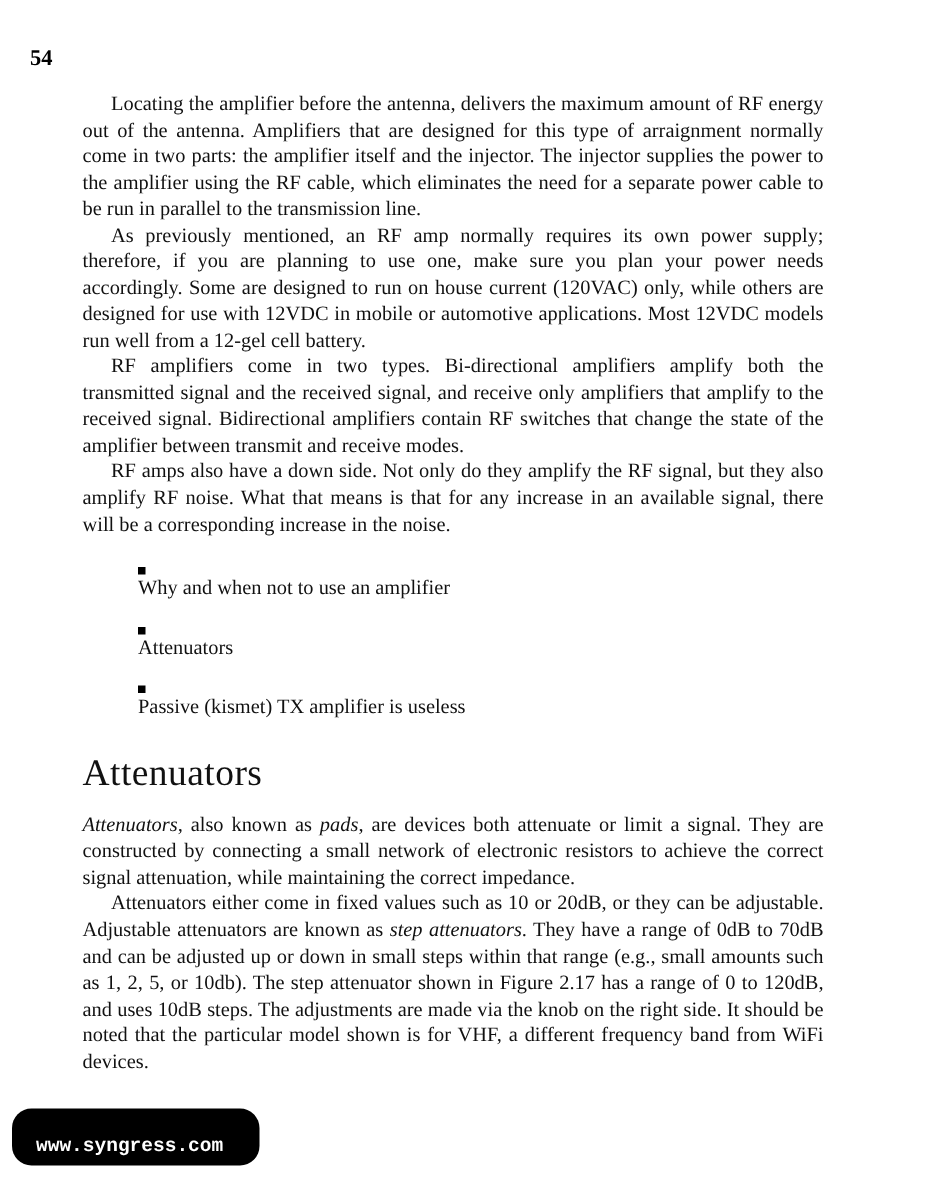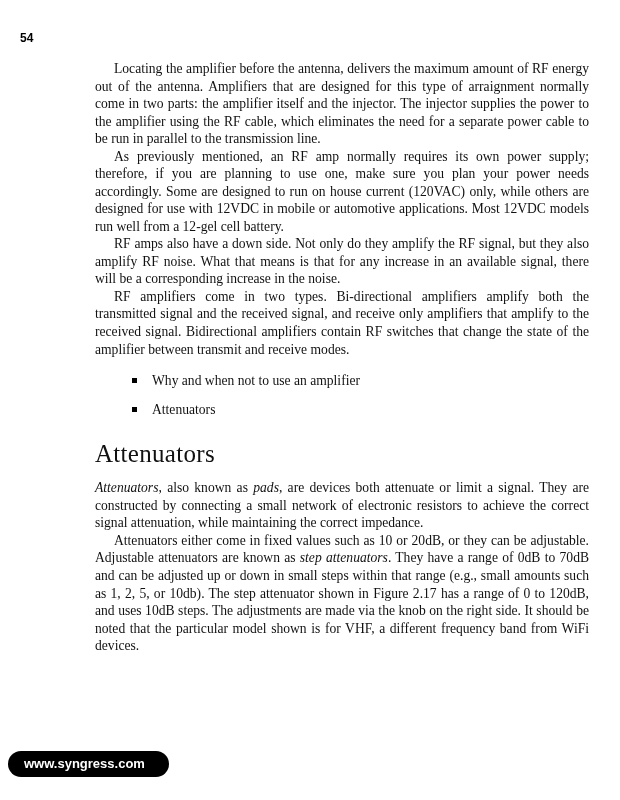--- a/index.html
+++ b/index.html
@@ -10,50 +10,50 @@
     background: #ffffff;
     overflow: hidden;
     font-family: "Liberation Serif", serif;
     color: #111111;
   }
   .running-header {
     position: absolute;
     top: 31px;
     left: 20px;
     right: 30px;
-    font-family: Liberation Sans, sans-serif;
+    font-family: Liberation Serif, serif;
     font-weight: bold;
-    font-size: 12px;
+    font-size: 15px;
     color: #000000;
     display: flex;
   }
   .running-header .page-num { width: 38px; }
   .body-text {
     position: absolute;
     top: 60px;
     left: 55px;
     width: 494px;
     font-size: 13.6px;
     line-height: 1.29;
     text-align: justify;
-    margin-left: 40px;
   }
   .para { margin: 0; }
   .para.indent { text-indent: 19px; }
   em { font-style: italic; }
   ul.bullets {
     list-style: none;
     margin: 14px 0 6px 0;
     padding: 0 0 0 37px;
   }
   ul.bullets li {
     display: flex;
     align-items: flex-start;
     margin-bottom: 11px;
     text-align: left;
+    flex-direction: column;
   }
   ul.bullets .sq {
     display: inline-block;
     width: 5px;
     height: 5px;
     background: #000000;
     margin: 6px 15px 0 0;
     flex-shrink: 0;
   }
   h1.section-heading {
@@ -63,49 +63,53 @@
     letter-spacing: 0.3px;
     margin: 20px 0 9px 0;
     text-align: left;
   }
   .footer-badge {
     position: absolute;
     left: 8px;
     bottom: 23px;
     background: #000000;
     color: #ffffff;
-    font-family: Liberation Sans, sans-serif;
+    font-family: Liberation Mono, monospace;
     font-weight: bold;
     font-size: 13px;
-    padding: 5px 24px 6px 16px;
+    padding: 17px 24px 6px 16px;
     border-radius: 13px;
   }
 </style>
 </head>
 <body>
 
 <div class="page">
 
   <div class="running-header">
     <span class="page-num">54</span>
   </div>
 
   <div class="body-text" id="body-sections">
       <p class="para indent"><span>Locating the amplifier before the antenna, delivers the maximum amount of RF energy out of the antenna.  Amplifiers that are designed for this type of arraignment normally come in two parts: the amplifier itself and the injector. The injector supplies the power to the amplifier using the RF cable, which eliminates the need for a separate power cable to be run in parallel to the transmission line.</span></p>
       <p class="para indent"><span>As previously mentioned, an RF amp normally requires its own power supply; therefore, if you are planning to use one, make sure you plan your power needs accordingly. Some are designed to run on house current (120VAC) only, while others are designed for use with 12VDC in mobile or automotive applications. Most 12VDC models run well from a 12-gel cell battery.</span></p>
+      <p class="para indent"><span>RF amplifiers come in two types. Bi-directional amplifiers amplify both the transmitted signal and the received signal, and receive only amplifiers that amplify to the received signal. Bidirectional amplifiers contain RF switches that change the state of the amplifier between transmit and receive modes.</span></p>
       <p class="para indent"><span>RF amps also have a down side. Not only do they amplify the RF signal, but they also amplify RF noise. What that means is that for any increase in an available signal, there will be a corresponding increase in the noise.</span></p>
-      <p class="para indent"><span>RF amplifiers come in two types. Bi-directional amplifiers amplify both the transmitted signal and the received signal, and receive only amplifiers that amplify to the received signal. Bidirectional amplifiers contain RF switches that change the state of the amplifier between transmit and receive modes.</span></p>
       <ul class="bullets">
         <li>
           <span class="sq"></span>
           <span>Why and when not to use an amplifier</span>
         </li>
         <li>
           <span class="sq"></span>
           <span>Attenuators</span>
+        </li>
+        <li>
+          <span class="sq"></span>
+          <span>Passive (kismet) TX amplifier is useless</span>
         </li>
       </ul>
       <h1 class="section-heading">Attenuators</h1>
       <p class="para"><em>Attenuators</em><span>, also known as </span><em>pads</em><span>, are devices both attenuate or limit a signal. They are constructed by connecting a small network of electronic resistors to achieve the correct signal attenuation, while maintaining the correct impedance.</span></p>
       <p class="para indent"><span>Attenuators either come in fixed values such as 10 or 20dB, or they can be adjustable. Adjustable attenuators are known as </span><em>step attenuators</em><span>. They have a range of 0dB to 70dB and can be adjusted up or down in small steps within that range (e.g., small amounts such as 1, 2, 5, or 10db). The step attenuator shown in Figure 2.17 has a range of 0 to 120dB, and uses 10dB steps. The adjustments are made via the knob on the right side. It should be noted that the particular model shown is for VHF, a different frequency band from WiFi devices.</span></p>
     </div>
 
   <div class="footer-badge">
     <span>www.syngress.com</span>
   </div>

